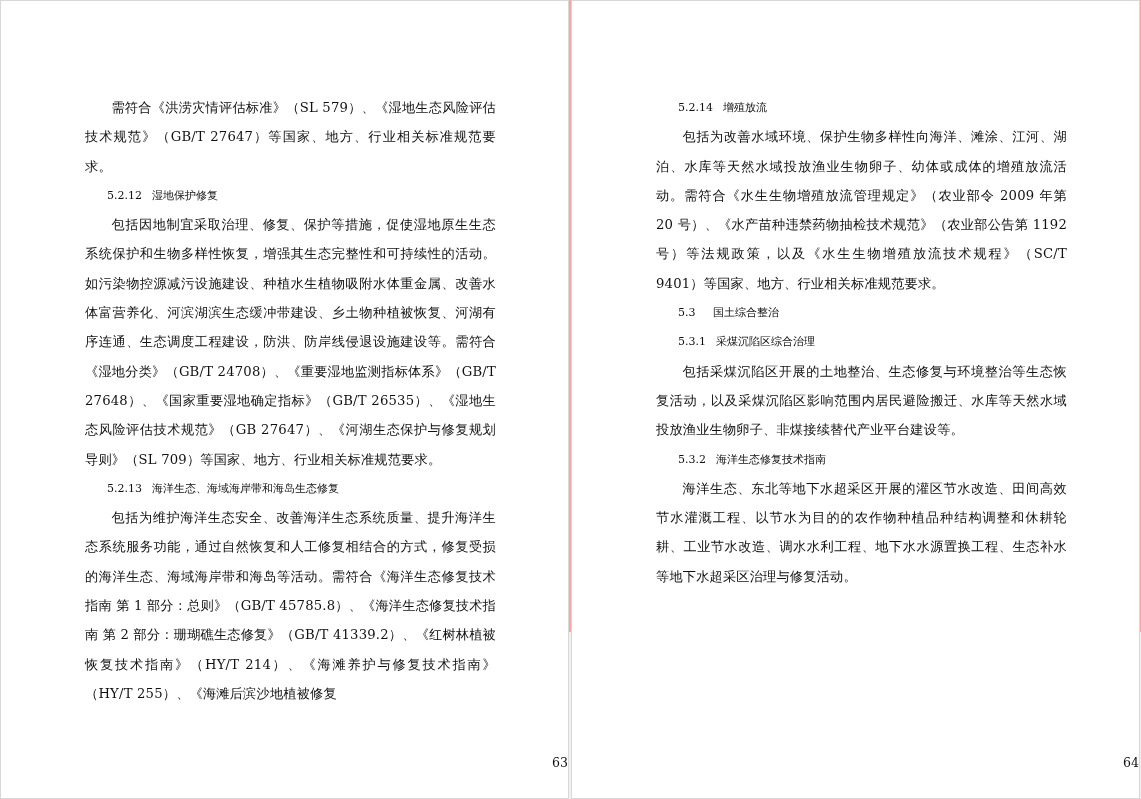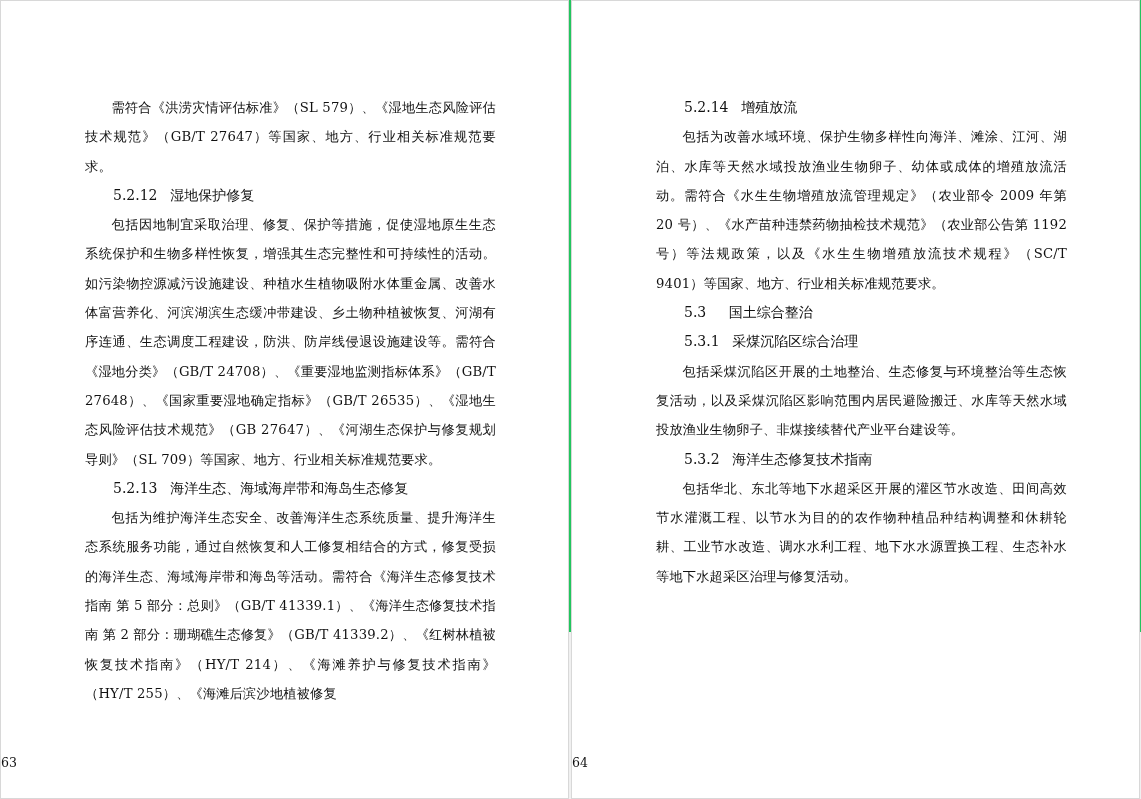--- a/index.html
+++ b/index.html
@@ -11,21 +11,21 @@
     width: 1141px;
     height: 799px;
     font-family: "DejaVu Serif", "Liberation Serif", serif;
     overflow: hidden;
   }
   .spread {
     display: flex;
     width: 1141px;
     height: 632px;
     gap: 2px;
-    background: #22c55e;
+    background: #fca5a5;
   }
   .page {
     position: relative;
     background: #ffffff;
     box-sizing: border-box;
     width: 569px;
     height: 799px;
     border: 1px solid #d8d8d8;
   }
   .page-inner {
@@ -41,38 +41,38 @@
     color: #111111;
     text-align: justify;
     text-justify: inter-ideograph;
     margin: 0;
     letter-spacing: 0.2px;
   }
   .indent2 {
     text-indent: 2em;
   }
   .heading {
-    font-size: 14px;
+    font-size: 11px;
     line-height: 29.3px;
     color: #111111;
     margin: 0;
     text-indent: 2em;
   }
   .heading .num {
     margin-right: 0.9em;
   }
   .heading.lvl2 .num {
     margin-right: 1.6em;
   }
   .folio {
     position: absolute;
     bottom: 28px;
     left: 0;
     right: 0;
-    text-align: left;
+    text-align: right;
     font-size: 12.5px;
     color: #111111;
     font-family: "DejaVu Serif", "Liberation Serif", serif;
   }
 </style>
 </head>
 <body>
 
 <div class="spread">
 
@@ -84,21 +84,21 @@
       <p class="heading">
         <span class="num">5.2.12</span><span>湿地保护修复</span>
       </p>
 
       <p class="para indent2">包括因地制宜采取治理、修复、保护等措施，促使湿地原生生态系统保护和生物多样性恢复，增强其生态完整性和可持续性的活动。如污染物控源减污设施建设、种植水生植物吸附水体重金属、改善水体富营养化、河滨湖滨生态缓冲带建设、乡土物种植被恢复、河湖有序连通、生态调度工程建设，防洪、防岸线侵退设施建设等。需符合《湿地分类》（GB/T 24708）、《重要湿地监测指标体系》（GB/T 27648）、《国家重要湿地确定指标》（GB/T 26535）、《湿地生态风险评估技术规范》（GB 27647）、《河湖生态保护与修复规划导则》（SL 709）等国家、地方、行业相关标准规范要求。</p>
 
       <p class="heading">
         <span class="num">5.2.13</span><span>海洋生态、海域海岸带和海岛生态修复</span>
       </p>
 
-      <p class="para indent2">包括为维护海洋生态安全、改善海洋生态系统质量、提升海洋生态系统服务功能，通过自然恢复和人工修复相结合的方式，修复受损的海洋生态、海域海岸带和海岛等活动。需符合《海洋生态修复技术指南 第 5 部分：总则》（GB/T 41339.1）、《海洋生态修复技术指南 第 2 部分：珊瑚礁生态修复》（GB/T 41339.2）、《红树林植被恢复技术指南》（HY/T 214）、《海滩养护与修复技术指南》（HY/T 255）、《海滩后滨沙地植被修复</p>
+      <p class="para indent2">包括为维护海洋生态安全、改善海洋生态系统质量、提升海洋生态系统服务功能，通过自然恢复和人工修复相结合的方式，修复受损的海洋生态、海域海岸带和海岛等活动。需符合《海洋生态修复技术指南 第 1 部分：总则》（GB/T 45785.8）、《海洋生态修复技术指南 第 2 部分：珊瑚礁生态修复》（GB/T 41339.2）、《红树林植被恢复技术指南》（HY/T 214）、《海滩养护与修复技术指南》（HY/T 255）、《海滩后滨沙地植被修复</p>
 
     </div>
     <div class="folio">63</div>
   </div>
 
   <div class="page">
     <div class="page-inner">
 
 
       <p class="heading">
@@ -114,21 +114,21 @@
       <p class="heading">
         <span class="num">5.3.1</span><span>采煤沉陷区综合治理</span>
       </p>
 
       <p class="para indent2">包括采煤沉陷区开展的土地整治、生态修复与环境整治等生态恢复活动，以及采煤沉陷区影响范围内居民避险搬迁、水库等天然水域投放渔业生物卵子、非煤接续替代产业平台建设等。</p>
 
       <p class="heading">
         <span class="num">5.3.2</span><span>海洋生态修复技术指南</span>
       </p>
 
-      <p class="para indent2">包括华北、东北等地下水超采区开展的灌区节水改造、田间高效节水灌溉工程、以节水为目的的农作物种植品种结构调整和休耕轮耕、工业节水改造、调水水利工程、地下水水源置换工程、生态补水等地下水超采区治理与修复活动。</p>
+      <p class="para indent2">海洋生态、东北等地下水超采区开展的灌区节水改造、田间高效节水灌溉工程、以节水为目的的农作物种植品种结构调整和休耕轮耕、工业节水改造、调水水利工程、地下水水源置换工程、生态补水等地下水超采区治理与修复活动。</p>
 
 
 
     </div>
     <div class="folio">64</div>
   </div>
 
 </div>
 
 </body></html>

